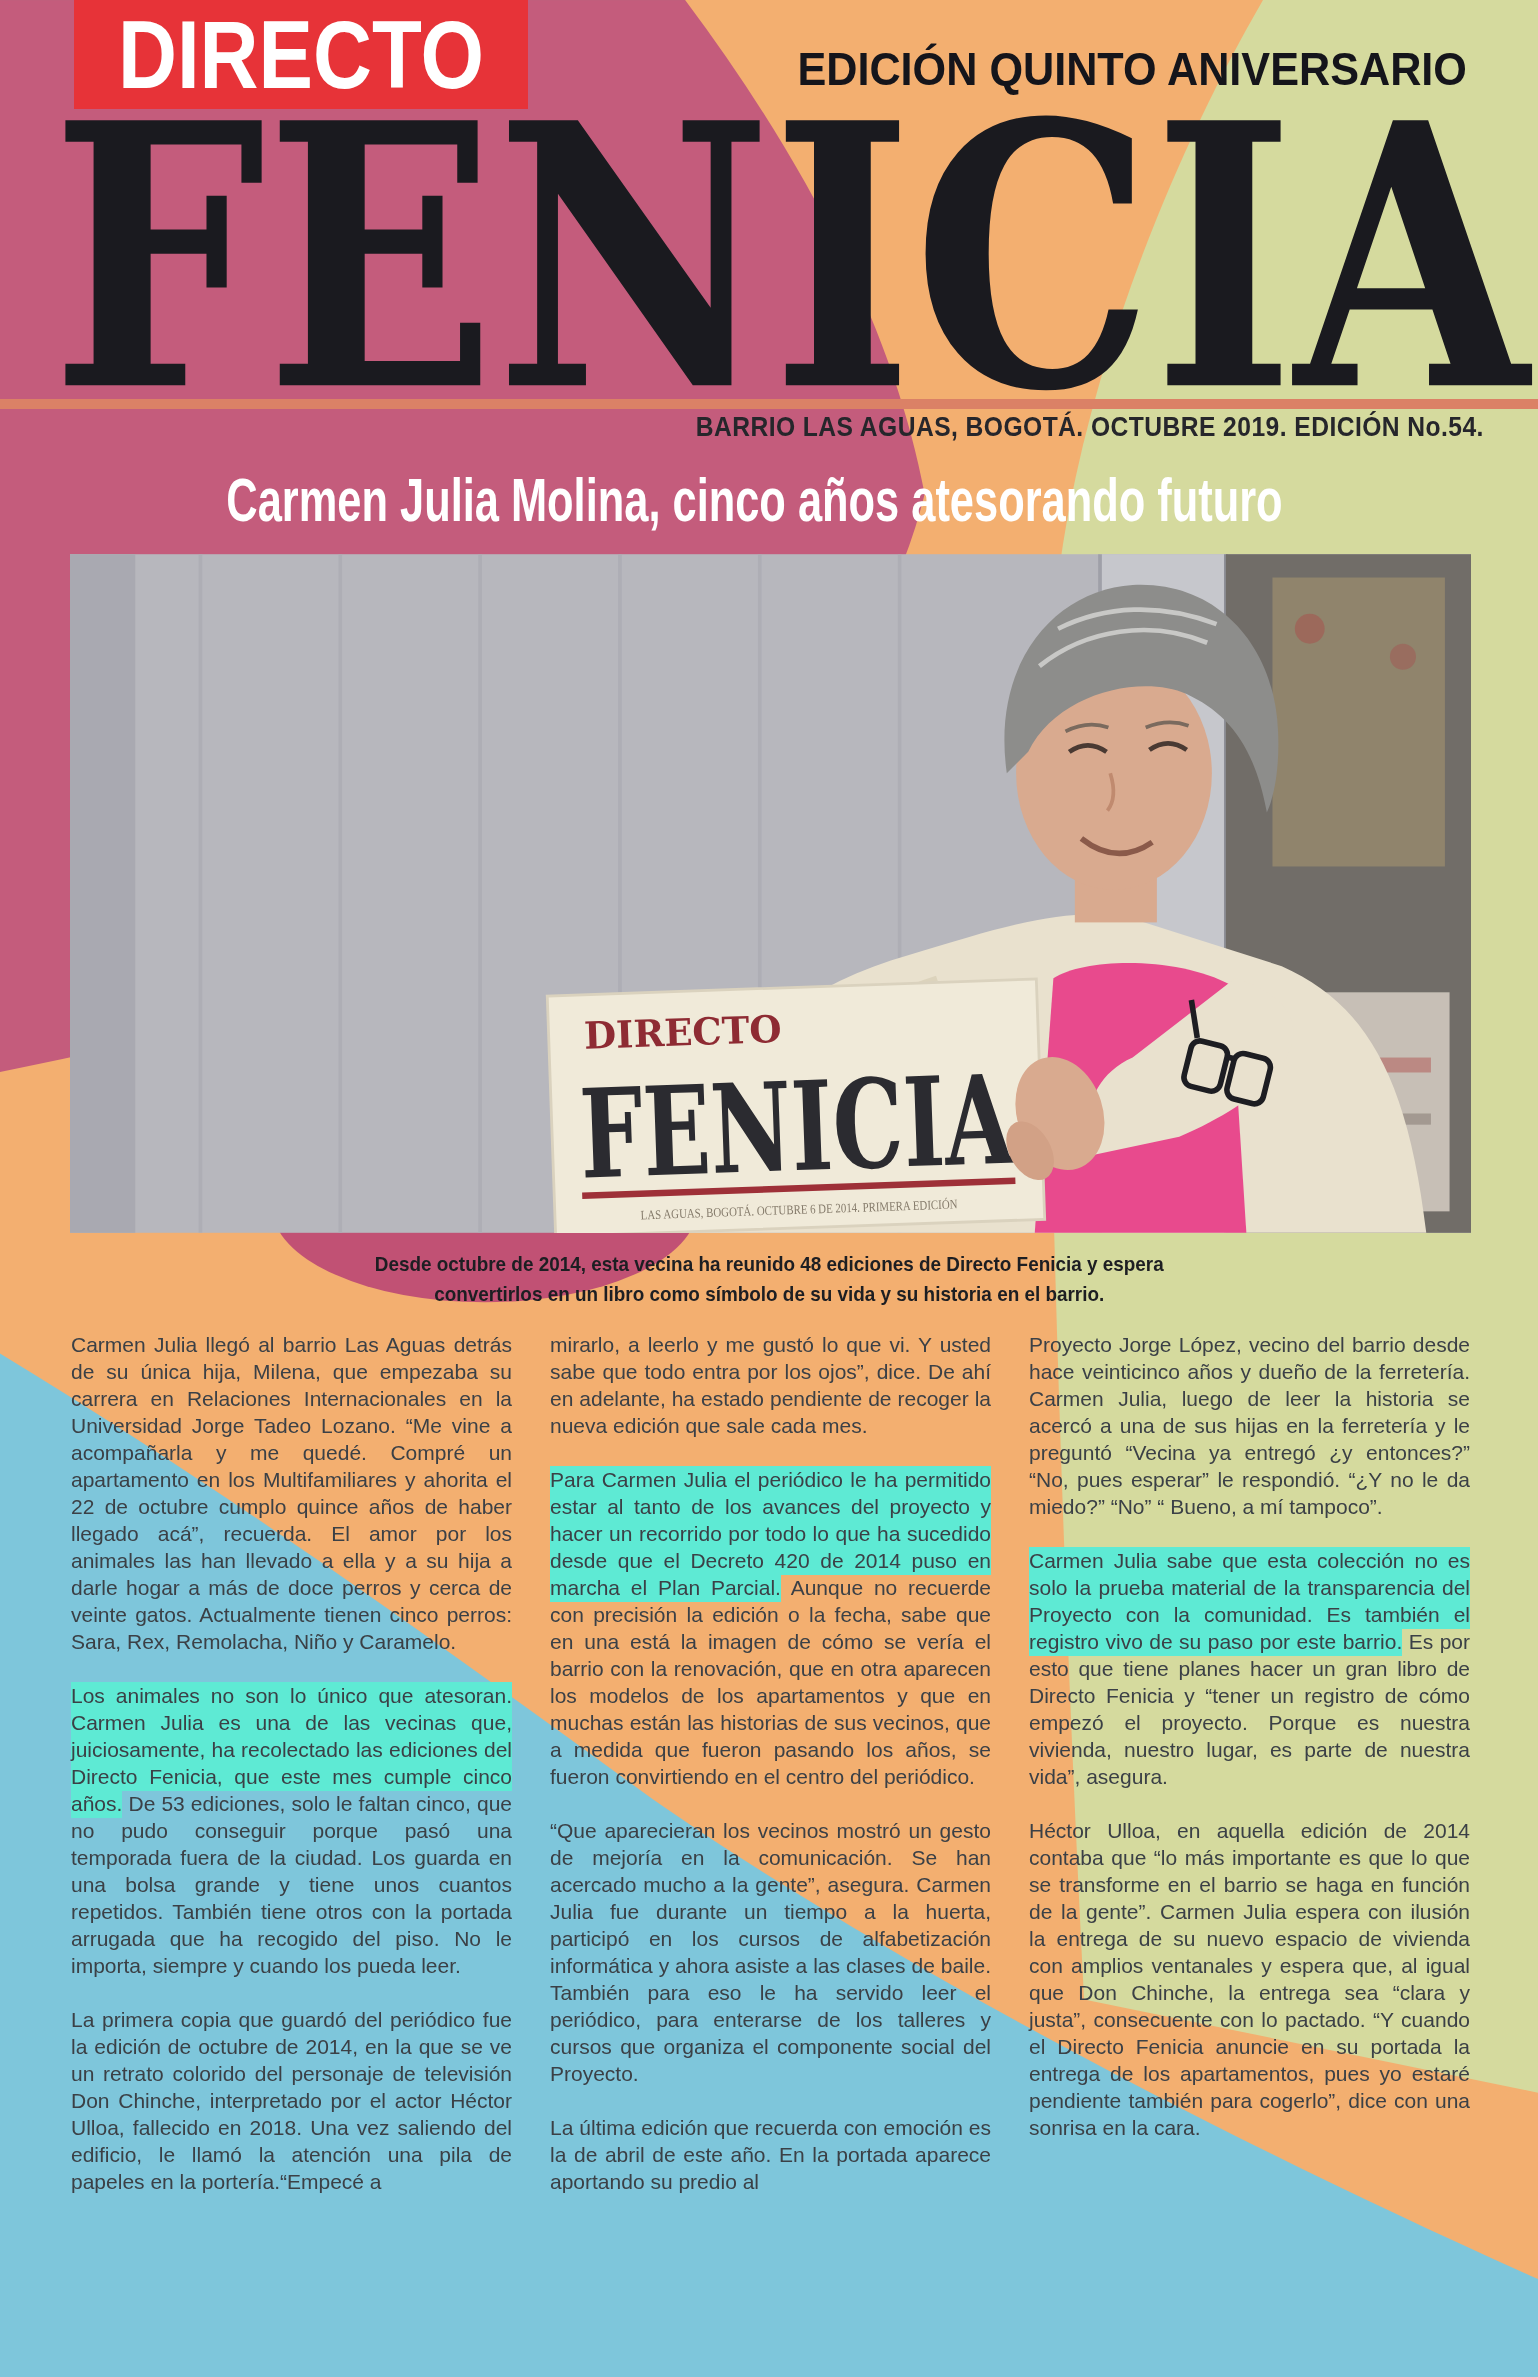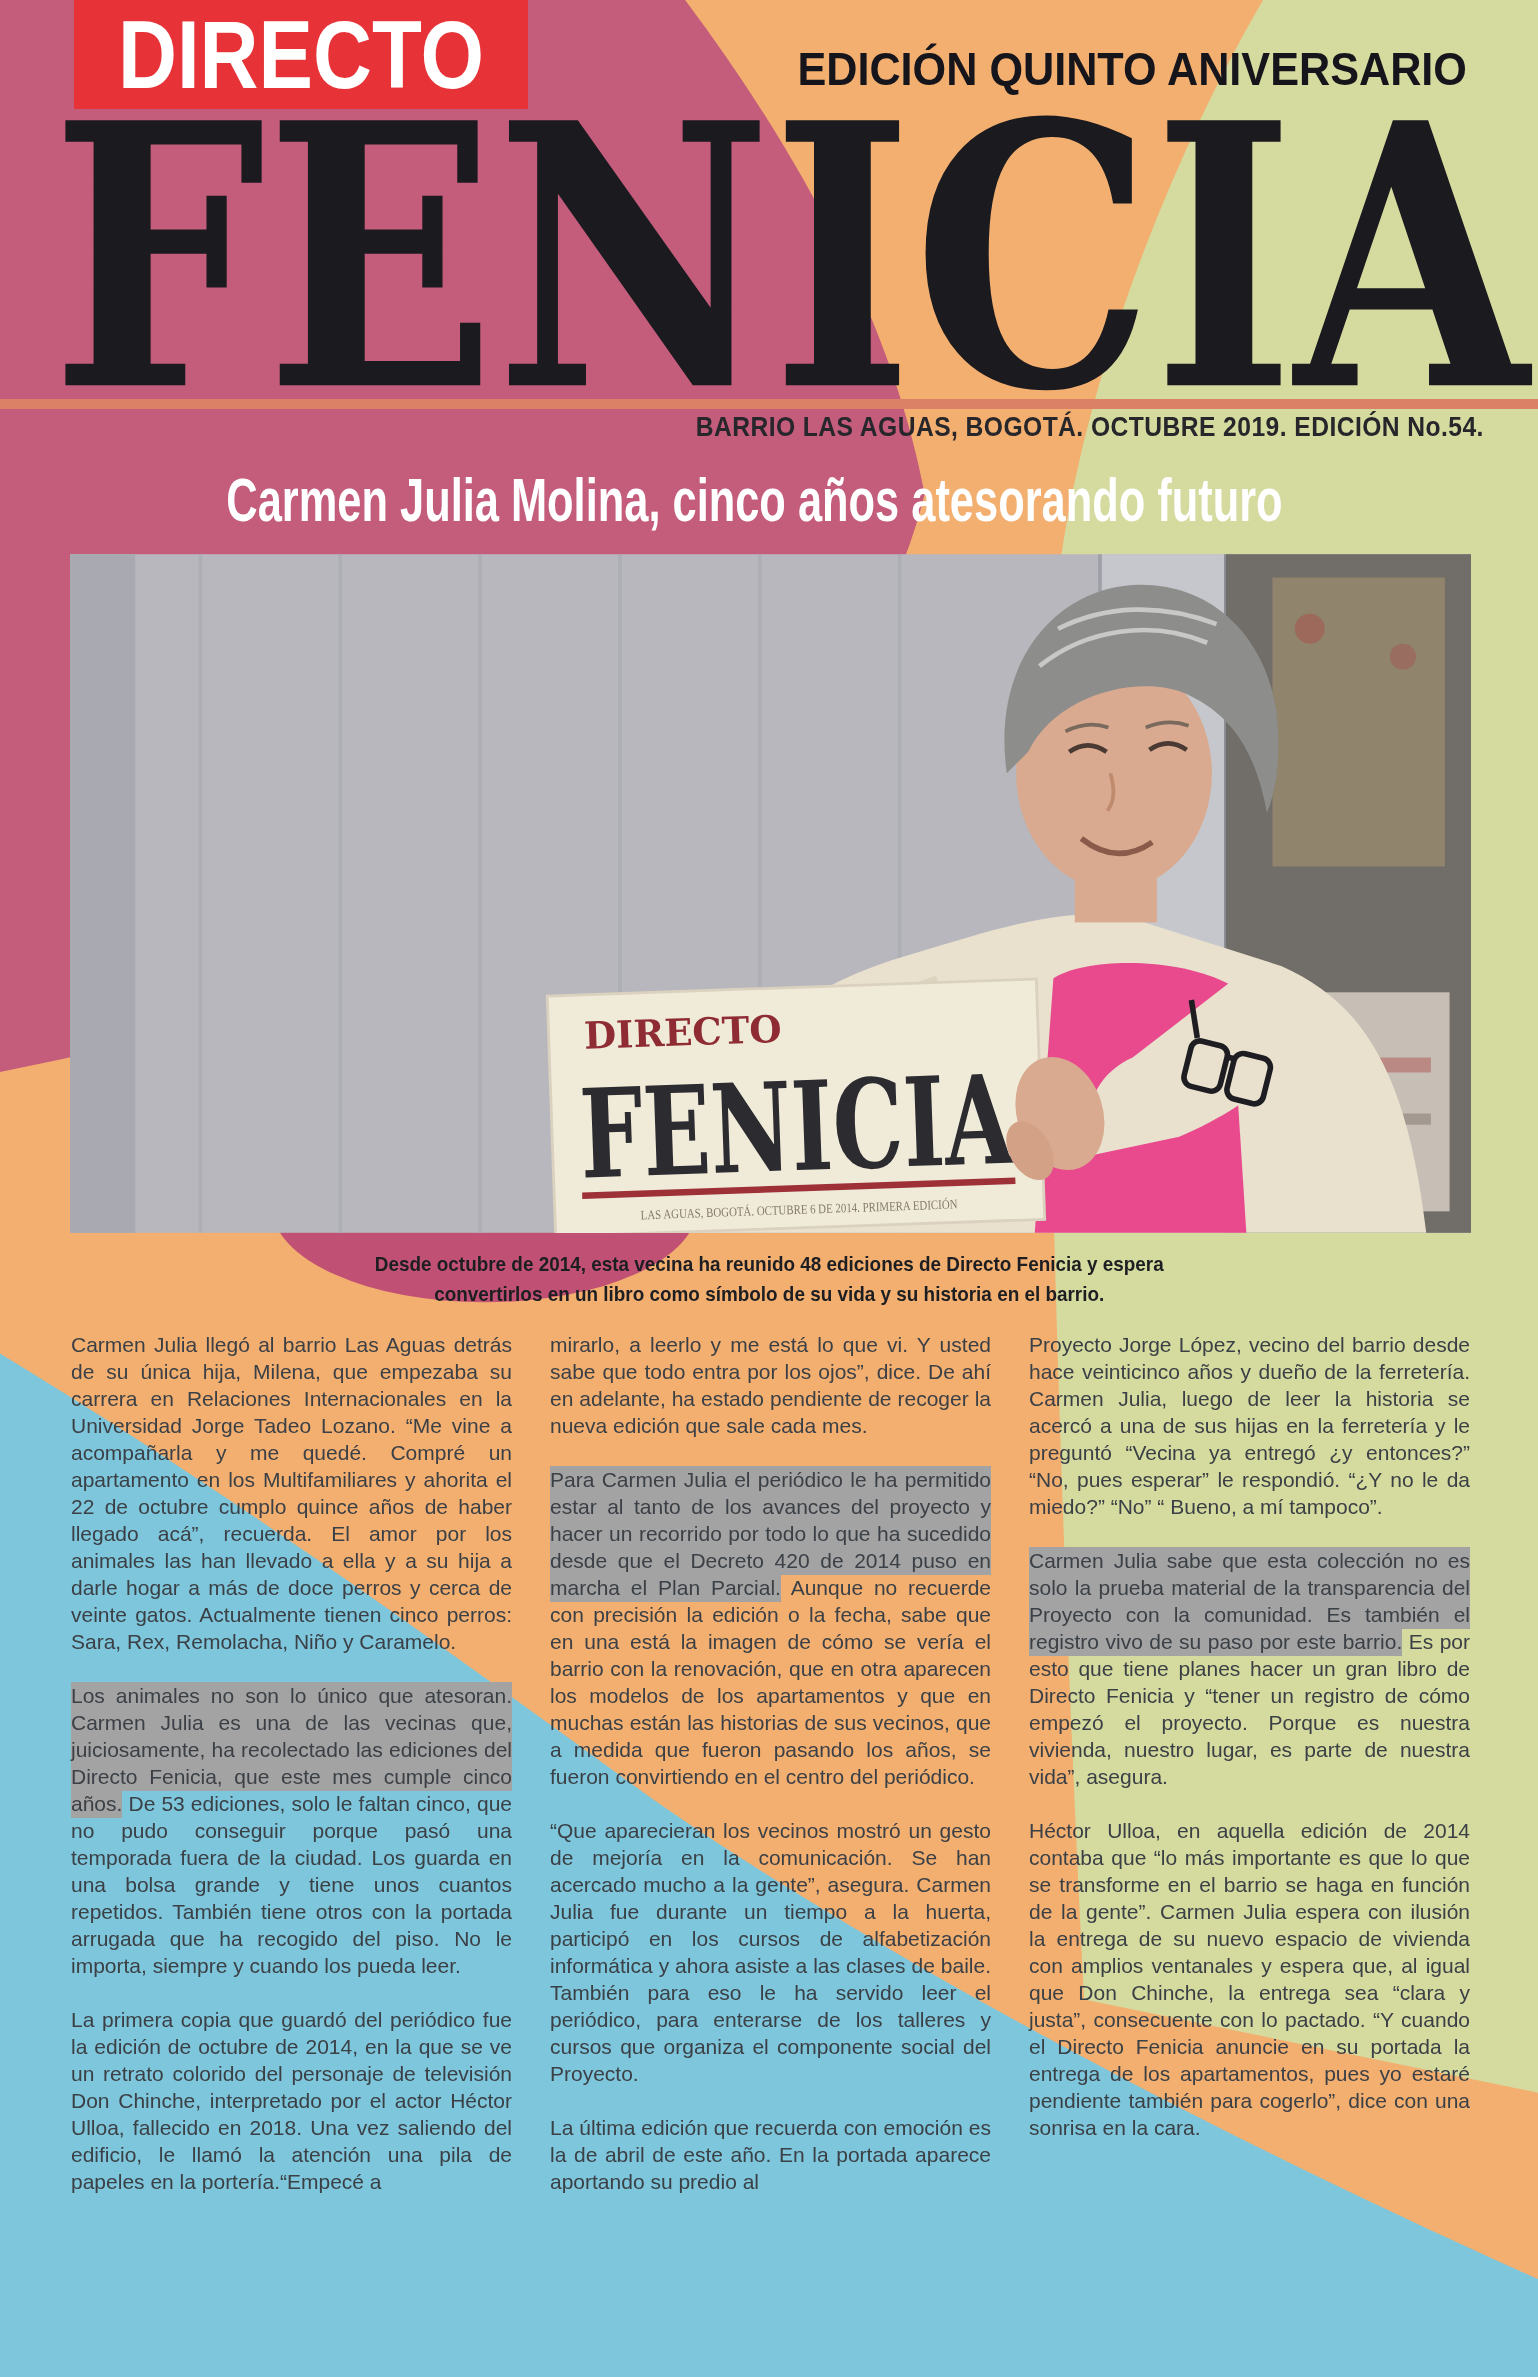--- a/index.html
+++ b/index.html
@@ -24,21 +24,21 @@
 
   .subhead{position:absolute;left:0;top:1249px;width:1538px;text-align:center;
            font-weight:bold;font-size:21px;line-height:30px;color:#1D1E22;}
   .subhead span{display:inline-block;transform:scaleX(.9);transform-origin:center;white-space:nowrap;}
 
   .article{position:absolute;left:71px;top:1327px;width:1400px;height:1035px;}
   .col{position:absolute;top:4px;width:441px;font-size:21px;line-height:27px;
        color:#3B4046;text-align:justify;}
   .col p{margin:0 0 27px 0;}
   .col p:last-child{margin-bottom:0;}
-  .hl{background:#a3a3a3;padding:1.9px 0 2.8px 0;-webkit-box-decoration-break:clone;box-decoration-break:clone;}
+  .hl{background:#5eead4;padding:1.9px 0 2.8px 0;-webkit-box-decoration-break:clone;box-decoration-break:clone;}
 </style>
 </head>
 <body>
 
 <div class="page">
 
   <svg class="bg" viewBox="0 0 1650 2550" aria-hidden="true">
     <rect x="0" y="0" width="1650" height="2550" fill="#C45C7C"></rect>
     <path d="M735,0 L1650,0 L1650,2550 L0,2550 L0,1150 C500,1050 900,900 992,530 C960,360 870,180 735,0 Z" fill="#F3AF70"></path>
     <path d="M1355,0 C1245,190 1140,460 1128,700 C1115,980 1140,1700 1163,2145 L1650,2245 L1650,0 Z" fill="#D5DA9E"></path>
@@ -129,21 +129,21 @@
     <div><span>convertirlos en un libro como símbolo de su vida y su historia en el barrio.</span></div>
   </div>
 
   <div class="article">
     <div class="col" style="left:0;">
         <p><span>Carmen Julia llegó al barrio Las Aguas detrás de su única hija, Milena, que empezaba su carrera en Relaciones Internacionales en la Universidad Jorge Tadeo Lozano. “Me vine a acompañarla y me quedé. Compré un apartamento en los Multifamiliares y ahorita el 22 de octubre cumplo quince años de haber llegado acá”, recuerda. El amor por los animales las han llevado a ella y a su hija a darle hogar a más de doce perros y cerca de veinte gatos. Actualmente tienen cinco perros: Sara, Rex, Remolacha, Niño y Caramelo.</span></p>
         <p><span class="hl">Los animales no son lo único que atesoran. Carmen Julia es una de las vecinas que, juiciosamente, ha recolectado las ediciones del Directo Fenicia, que este mes cumple cinco años.</span><span> De 53 ediciones, solo le faltan cinco, que no pudo conseguir porque pasó una temporada fuera de la ciudad. Los guarda en una bolsa grande y tiene unos cuantos repetidos. También tiene otros con la portada arrugada que ha recogido del piso. No le importa, siempre y cuando los pueda leer.</span></p>
         <p><span>La primera copia que guardó del periódico fue la edición de octubre de 2014, en la que se ve un retrato colorido del personaje de televisión Don Chinche, interpretado por el actor Héctor Ulloa, fallecido en 2018. Una vez saliendo del edificio, le llamó la atención una pila de papeles en la portería.“Empecé a</span></p>
       </div>
     <div class="col" style="left:479px;">
-        <p><span>mirarlo, a leerlo y me está lo que vi. Y usted sabe que todo entra por los ojos”, dice. De ahí en adelante, ha estado pendiente de recoger la nueva edición que sale cada mes.</span></p>
+        <p><span>mirarlo, a leerlo y me gustó lo que vi. Y usted sabe que todo entra por los ojos”, dice. De ahí en adelante, ha estado pendiente de recoger la nueva edición que sale cada mes.</span></p>
         <p><span class="hl">Para Carmen Julia el periódico le ha permitido estar al tanto de los avances del proyecto y hacer un recorrido por todo lo que ha sucedido desde que el Decreto 420 de 2014 puso en marcha el Plan Parcial.</span><span> Aunque no recuerde con precisión la edición o la fecha, sabe que en una está la imagen de cómo se vería el barrio con la renovación, que en otra aparecen los modelos de los apartamentos y que en muchas están las historias de sus vecinos, que a medida que fueron pasando los años, se fueron convirtiendo en el centro del periódico.</span></p>
         <p><span>“Que aparecieran los vecinos mostró un gesto de mejoría en la comunicación. Se han acercado mucho a la gente”, asegura. Carmen Julia fue durante un tiempo a la huerta, participó en los cursos de alfabetización informática y ahora asiste a las clases de baile. También para eso le ha servido leer el periódico, para enterarse de los talleres y cursos que organiza el componente social del Proyecto.</span></p>
         <p><span>La última edición que recuerda con emoción es la de abril de este año. En  la portada aparece aportando su predio al</span></p>
       </div>
     <div class="col" style="left:958px;">
         <p><span>Proyecto Jorge López, vecino del barrio desde hace veinticinco años y dueño de la ferretería. Carmen Julia, luego de leer la historia se acercó a una de sus hijas en la ferretería y le preguntó “Vecina ya entregó ¿y entonces?” “No, pues esperar” le respondió. “¿Y no le da miedo?” “No” “ Bueno, a mí tampoco”.</span></p>
         <p><span class="hl">Carmen Julia sabe que esta colección no es solo la prueba material de la transparencia del Proyecto con la comunidad. Es también el registro vivo de su paso por  este barrio.</span><span> Es por esto que tiene planes hacer un gran libro de Directo Fenicia y “tener un registro de cómo empezó el proyecto. Porque es nuestra vivienda, nuestro lugar, es parte de nuestra vida”, asegura.</span></p>
         <p><span>Héctor Ulloa, en aquella edición de 2014 contaba que “lo más importante es que lo que se transforme en el barrio se haga en función de la gente”. Carmen Julia espera con ilusión la entrega de su nuevo espacio de vivienda con amplios ventanales y espera que, al igual que Don Chinche, la entrega sea “clara y justa”, consecuente con lo pactado. “Y cuando el Directo Fenicia anuncie en su portada la entrega de los apartamentos, pues yo estaré pendiente también para cogerlo”, dice con una sonrisa en la cara.</span></p>
       </div>
   </div>

